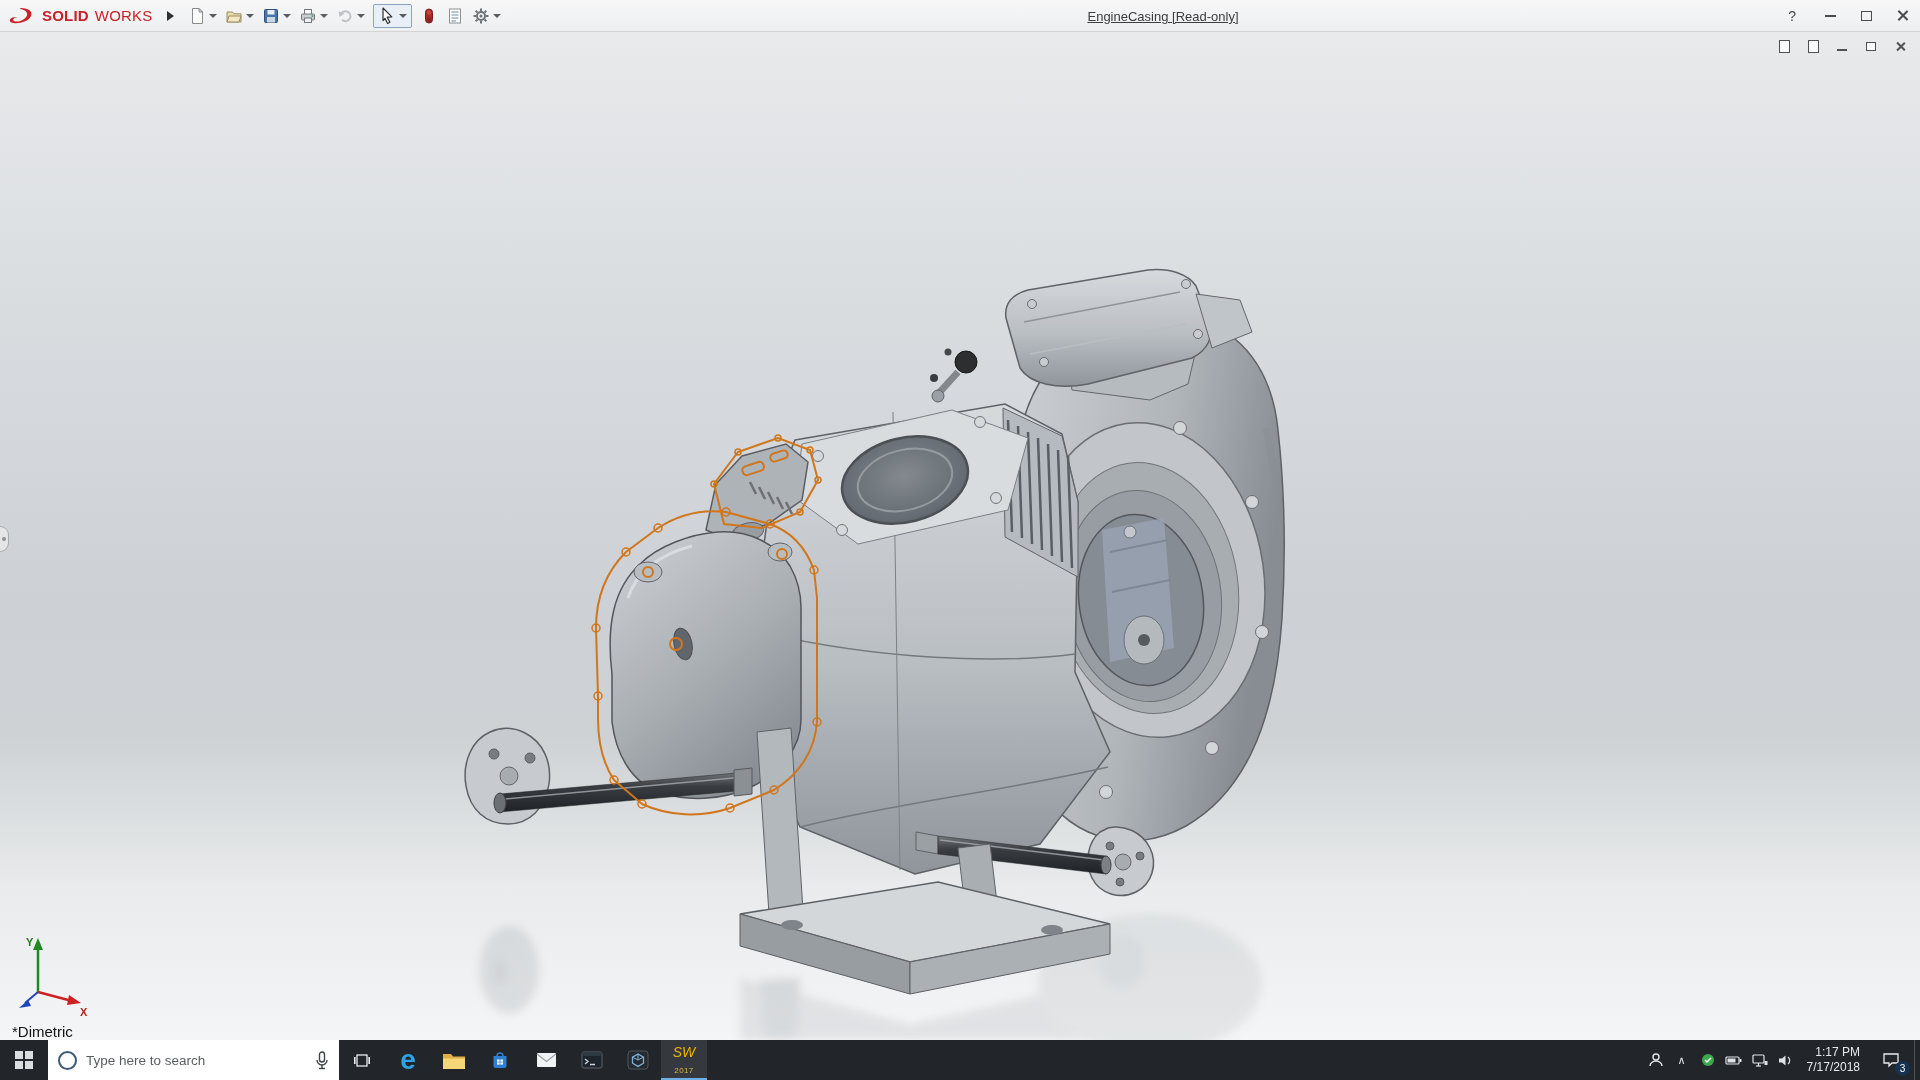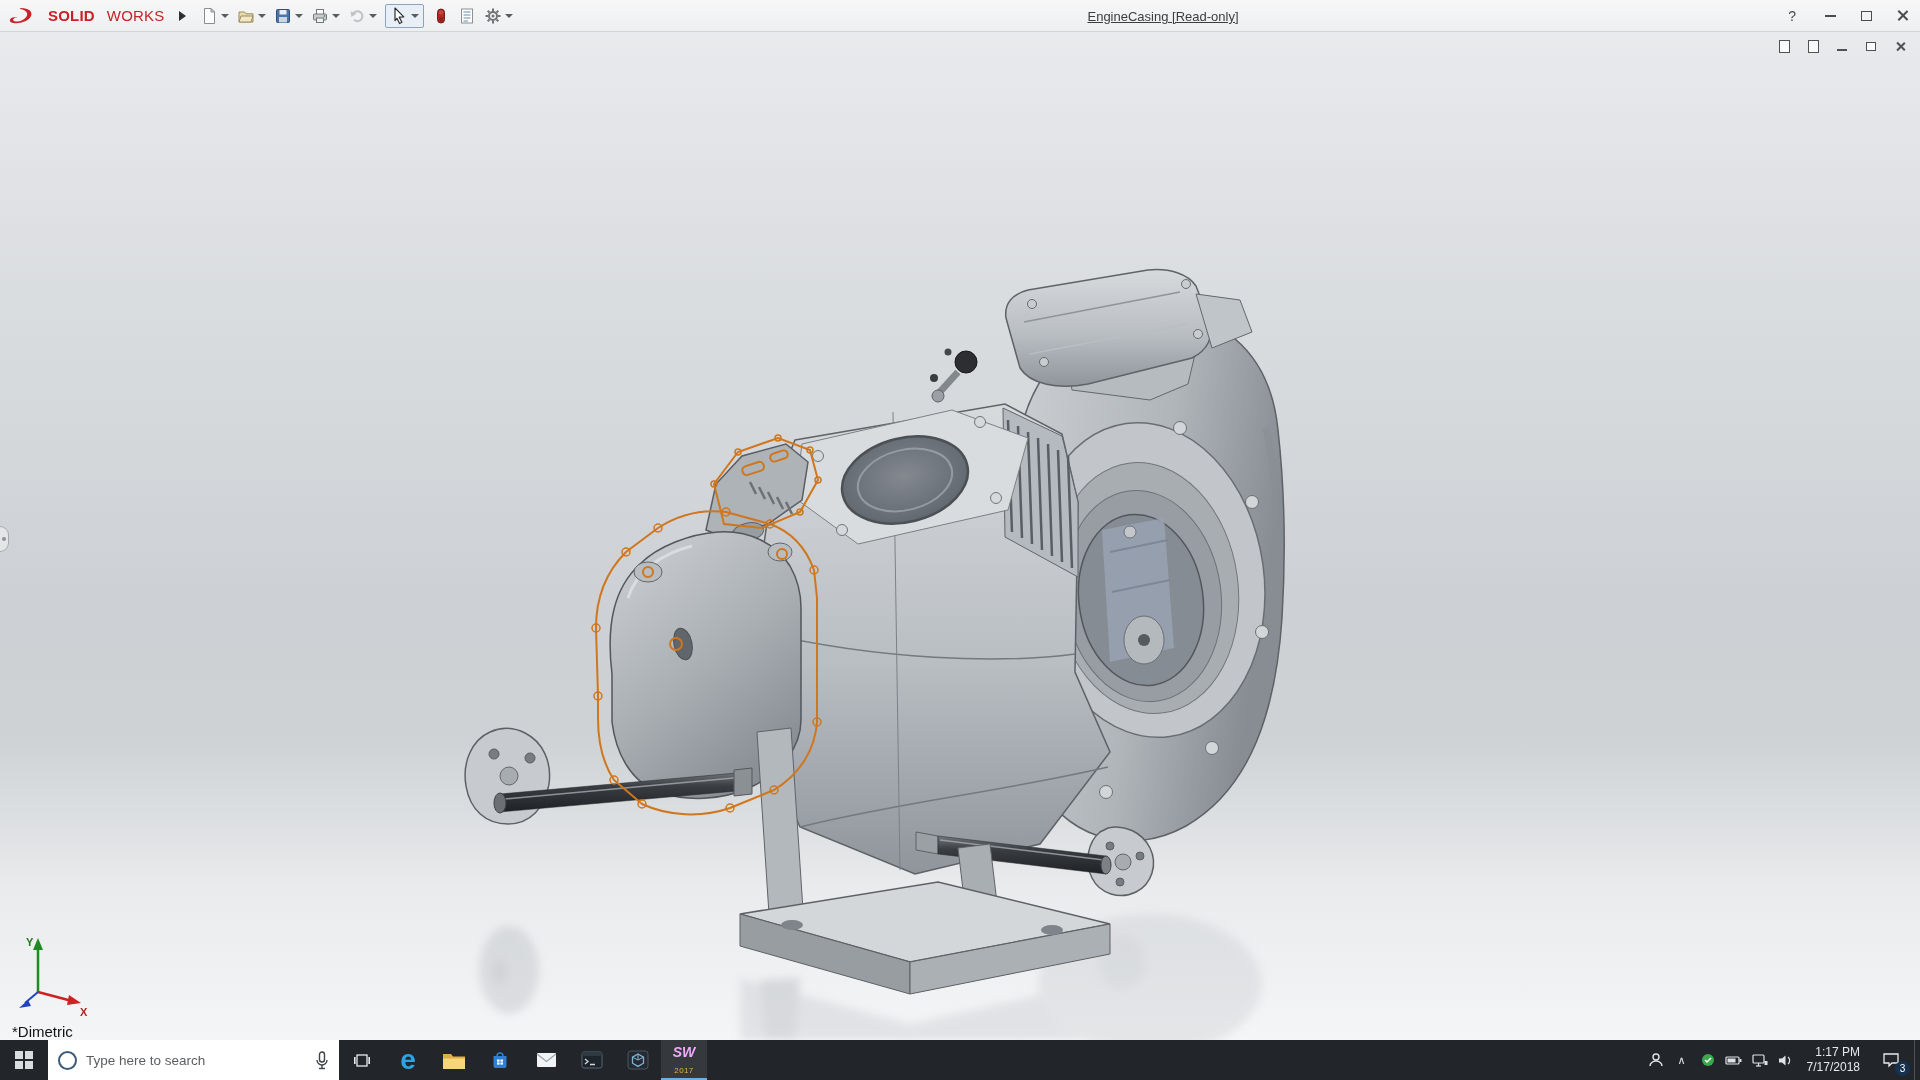--- a/index.html
+++ b/index.html
@@ -3,21 +3,21 @@
 <meta charset="utf-8">
 <style>
   * { margin:0; padding:0; box-sizing:border-box; }
   html,body { width:1920px; height:1080px; overflow:hidden; background:#cfd3d7;
               font-family:"Liberation Sans","DejaVu Sans",sans-serif; }
 
   
   .titlebar { position:absolute; top:0; left:0; right:0; height:32px; z-index:30;
               background:linear-gradient(#f7f7f8,#eeeff0); border-bottom:1px solid #d2d4d6;
               display:flex; align-items:center; }
-  .logo { display:flex; align-items:center; gap:12px; padding:0 4px 0 8px; }
+  .logo { display:flex; align-items:center; gap:6px; padding:0 4px 0 8px; }
   .logo-bold  { color:#ca2128; font-weight:700; font-size:15px; letter-spacing:.2px; }
   .logo-light { color:#ca2128; font-weight:400; font-size:15px; letter-spacing:.2px; }
   .tb-expander { width:0; height:0; border-left:7px solid #2d2f31; border-top:5px solid transparent;
                  border-bottom:5px solid transparent; margin:0 14px 0 10px; }
   .tb-tools { display:flex; align-items:center; gap:8px; }
   .tgroup { display:flex; align-items:center; gap:3px; }
   .tgroup.select-group { border:1px solid #8fa3bc; background:#e8eff7; border-radius:2px; padding:2px 4px; }
   .ticon svg { display:block; }
   .caret { width:0; height:0; border-top:4px solid #5a5d60; border-left:4px solid transparent;
            border-right:4px solid transparent; }
@@ -67,21 +67,21 @@
   .win-logo i { background:#d9dde0; }
   .search { width:291px; background:#ffffff; display:flex; align-items:center;
             padding:0 10px; gap:9px; }
   .cortana { width:19px; height:19px; border-radius:50%; border:2px solid #3c5a77; flex:0 0 auto; }
   .search input { border:none; outline:none; flex:1; font-size:13.5px; color:#333; background:transparent;
                   font-family:"Liberation Sans","DejaVu Sans",sans-serif; }
   .search input::placeholder { color:#5b5e61; }
   .app { width:46px; display:flex; align-items:center; justify-content:center;
          position:relative; flex-direction:column; }
   .app.active { background:rgba(255,255,255,.09); box-shadow:inset 0 -2px 0 #6fb0e4; }
-  .sw-mark { color:#f0abfc; font-weight:700; font-style:italic; font-size:14px; line-height:12px; }
+  .sw-mark { color:#eab308; font-weight:400; font-style:italic; font-size:14px; line-height:12px; }
   .sw-year { font-size:8px; color:#dcb54e; margin-top:8px; letter-spacing:.4px; }
   .edge-e { color:#2ea3e3; font-size:28px; font-weight:700; line-height:1; }
   .tray { margin-left:auto; display:flex; align-items:center; }
   .tray-ic { width:26px; height:100%; display:flex; align-items:center; justify-content:center; }
   .tray-caret { font-size:11px; color:#e2e5e8; }
   .clock { text-align:right; font-size:12px; line-height:15px; padding:0 8px 0 8px; }
   .notif { width:46px; height:100%; position:relative; display:flex; align-items:center; justify-content:center; }
   .badge { position:absolute; right:4px; bottom:4px; min-width:15px; height:15px; border-radius:50%;
            background:#16324e; color:#fff; font-size:10px; display:flex; align-items:center;
            justify-content:center; padding:0 2px; }

